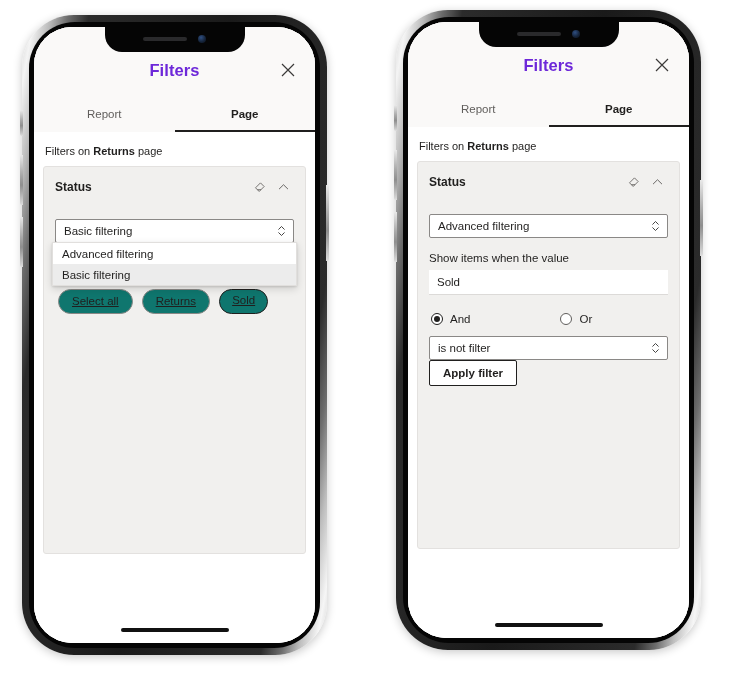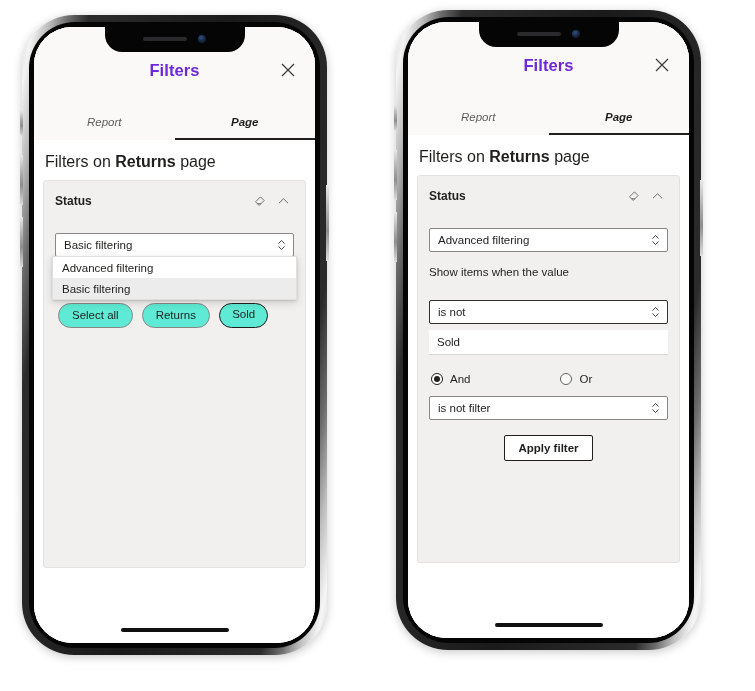--- a/index.html
+++ b/index.html
@@ -135,22 +135,21 @@
     width: 26px; height: 26px;
     display: flex;
     align-items: center;
     justify-content: center;
     color: #3b3a39;
   }
   .close-btn svg { display: block; }
 
   .tabs {
     display: flex;
-    margin-top: 20px;
-    font-style: italic;
+    margin-top: 12px;
   }
   .tab {
     flex: 1;
     text-align: center;
     padding: 9px 0 10px;
     font-size: 11.5px;
     color: #605e5c;
     border-bottom: 2px solid transparent;
   }
   .tab.active {
@@ -159,21 +158,21 @@
     border-bottom: 2px solid #201f1e;
   }
 
   .app-body {
     flex: 1 1 auto;
     background: #ffffff;
     padding: 0 9px;
     position: relative;
   }
   .filters-on {
-    font-size: 16px;
+    font-size: 11px;
     color: #201f1e;
     padding: 13px 2px 9px;
   }
   .filters-on b { font-weight: 700; }
 
   .filter-card {
     background: #f1f0ee;
     border: 1px solid #e3e1df;
     border-radius: 3px;
     padding: 10px 11px 12px;
@@ -248,36 +247,37 @@
   
   .pill-row {
     display: flex;
     gap: 9px;
     margin-top: 46px;
     padding-left: 3px;
   }
   .pill {
     border: 1px solid #8a8886;
     border-radius: 20px;
-    background: #5eead4;
+    background: #0f766e;
     font-size: 11.5px;
     color: #201f1e;
     padding: 5px 13px;
     line-height: 1.15;
+    text-decoration: underline;
   }
   .pill.selected {
     border: 1.8px solid #201f1e;
     padding: 4.2px 12.2px;
   }
 
   
   .field-label {
     font-size: 11.5px;
     color: #201f1e;
-    margin: 14px 0 22px;
+    margin: 14px 0 4px;
   }
   .value-input {
     background: #ffffff;
     border: none;
     border-bottom: 1px solid #dcdad8;
     height: 25px;
     display: flex;
     align-items: center;
     padding: 0 8px;
     font-size: 11.5px;
@@ -312,22 +312,21 @@
   .radio-mark.on::after {
     content: "";
     position: absolute;
     left: 2px; top: 2px;
     width: 6px; height: 6px;
     border-radius: 50%;
     background: #201f1e;
   }
   .apply-row {
     display: flex;
-    justify-content: center;
-    margin-top: 15px;
+    justify-content: flex-start;
   }
   .apply-btn {
     border: 1.6px solid #201f1e;
     background: #ffffff;
     font-size: 11.5px;
     font-weight: 700;
     color: #201f1e;
     padding: 6px 13px;
     border-radius: 2px;
   }
@@ -472,29 +471,20 @@
             <span class="chev">
               <svg width="9" height="13" viewBox="0 0 10 14" aria-hidden="true">
                 <path d="M1.6 5.4 L5 2 L8.4 5.4" fill="none" stroke="currentColor" stroke-width="1"></path>
                 <path d="M1.6 8.6 L5 12 L8.4 8.6" fill="none" stroke="currentColor" stroke-width="1"></path>
               </svg>
             </span>
           </div>
 
           <div class="field-label">Show items when the value</div>
 
-          <div class="combo focused">
-            <span>is not</span>
-            <span class="chev">
-              <svg width="9" height="13" viewBox="0 0 10 14" aria-hidden="true">
-                <path d="M1.6 5.4 L5 2 L8.4 5.4" fill="none" stroke="currentColor" stroke-width="1"></path>
-                <path d="M1.6 8.6 L5 12 L8.4 8.6" fill="none" stroke="currentColor" stroke-width="1"></path>
-              </svg>
-            </span>
-          </div>
 
           <div class="value-input" style="margin-top:6px;">Sold</div>
 
           <div class="radio-row">
             <div class="radio-item">
               <span class="radio-mark on"></span>
               <span>And</span>
             </div>
             <div class="radio-item second">
               <span class="radio-mark"></span>

